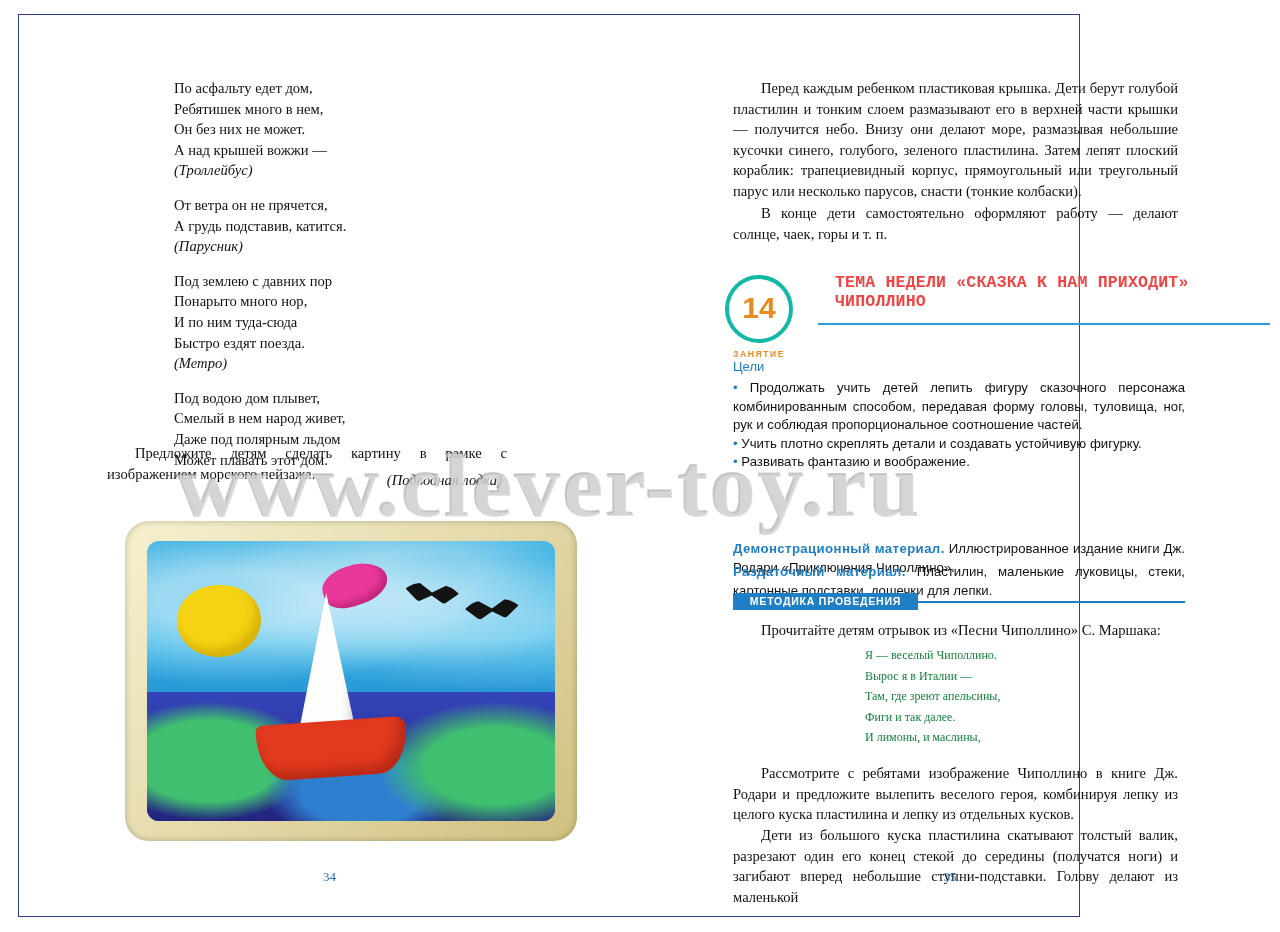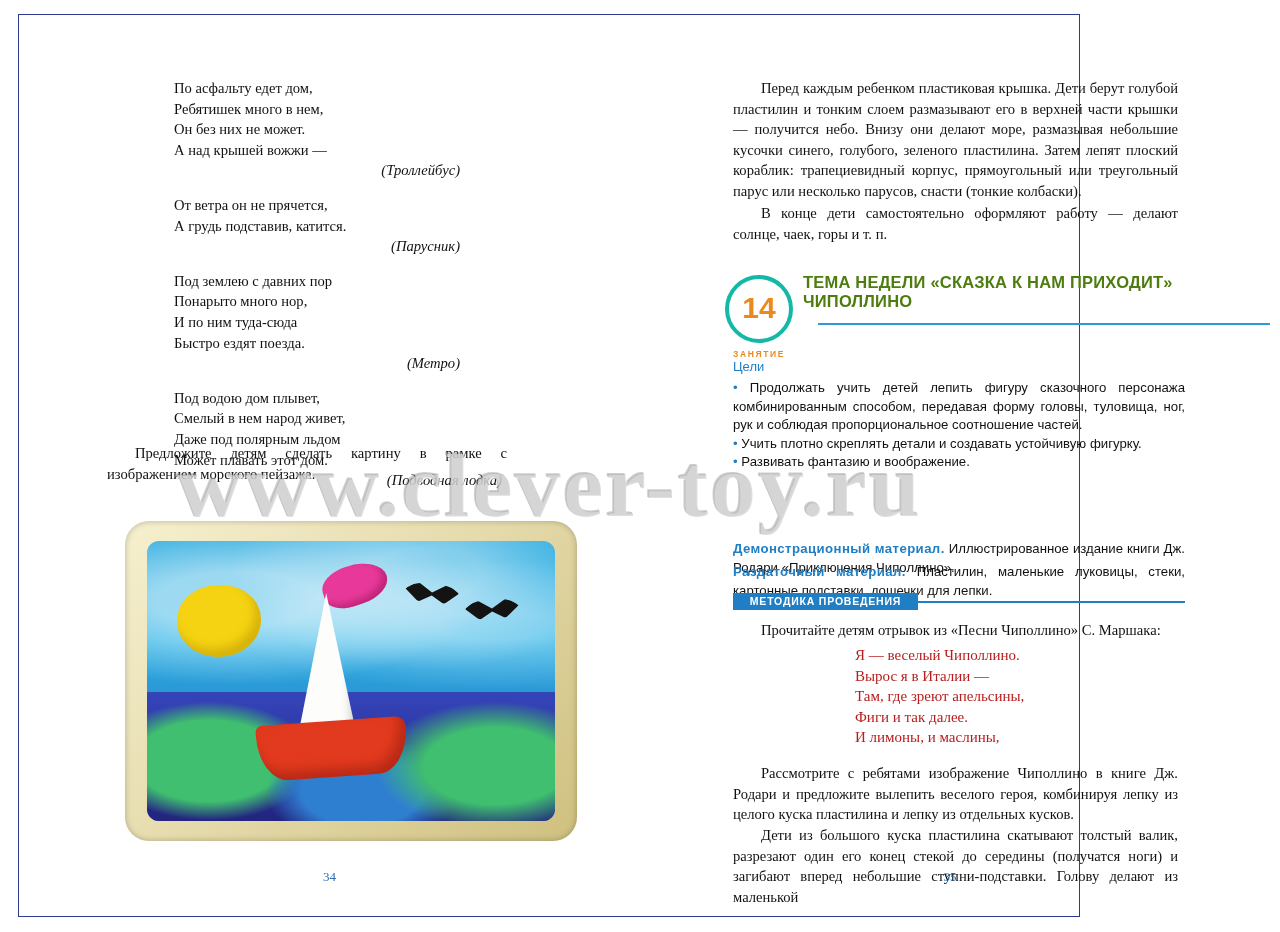--- a/index.html
+++ b/index.html
@@ -48,21 +48,20 @@
     top: 63px;
     width: 330px;
     font-size: 14.6px;
     line-height: 20.6px;
     color: #111;
   }
   .poem .stanza { margin-bottom: 14px; }
   .poem .line { white-space: nowrap; }
   .poem .answer {
     font-style: italic;
-    text-align: right;
     padding-right: 44px;
   }
   .poem .answer-wide {
     font-style: italic;
     text-align: right;
     padding-right: 2px;
   }
   .left-para {
     position: absolute;
     left: 88px;
@@ -227,28 +226,28 @@
   .badge-label {
     margin-top: 6px;
     font-size: 8.5px;
     letter-spacing: 1.6px;
     color: #e98a1f;
     font-family: "Liberation Sans", sans-serif;
     font-weight: bold;
   }
   .lesson-title {
     position: absolute;
-    left: 78px;
+    left: 110px;
     top: 0;
     width: 370px;
-    font-family: Liberation Sans, sans-serif;
+    font-family: Liberation Mono, monospace;
     font-weight: bold;
     font-size: 16.5px;
     line-height: 19px;
-    color: #4d7c0f;
+    color: #ef4444;
     letter-spacing: .2px;
   }
   .title-rule {
     position: absolute;
     left: 93px;
     top: 50px;
     width: 452px;
     height: 2px;
     background: #2f9ad8;
   }
@@ -307,26 +306,26 @@
   .method-bar-tail {
     position: absolute;
     left: 278px;
     top: 586px;
     width: 267px;
     height: 2px;
     background: #1f7ec4;
   }
   .song {
     position: absolute;
-    left: 215px;
+    left: 225px;
     top: 630px;
     width: 320px;
-    font-size: 15px;
+    font-size: 12px;
     line-height: 20.6px;
-    color: #b91c1c;
+    color: #15803d;
   }
   
   .watermark {
     position: absolute;
     left: 50%;
     top: 470px;
     transform: translate(-50%, -50%);
     font-family: "Liberation Serif", serif;
     font-weight: bold;
     font-size: 92px;

